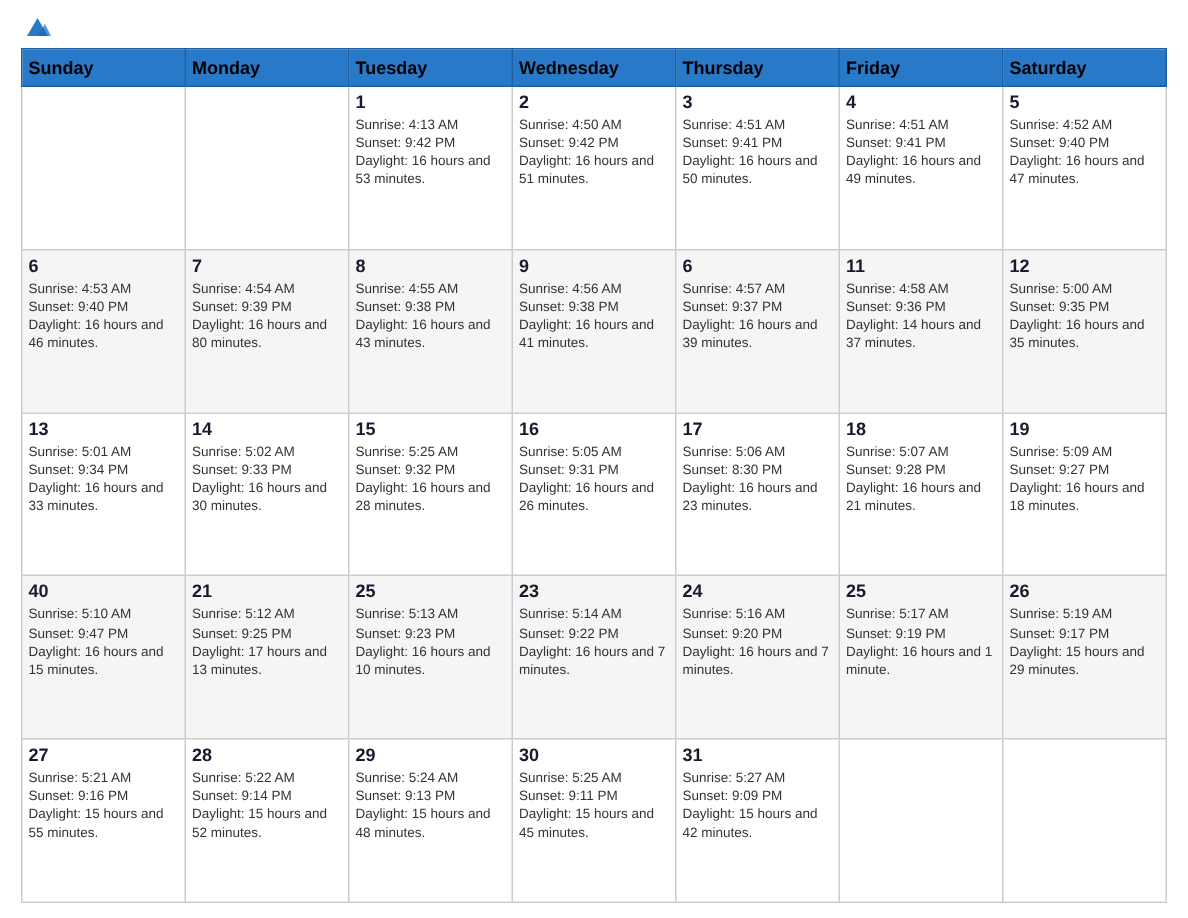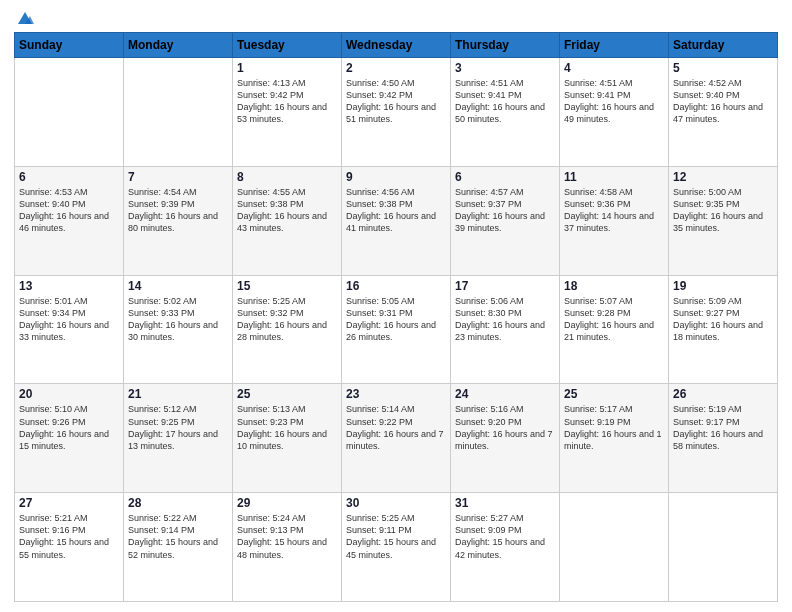--- a/index.html
+++ b/index.html
@@ -251,23 +251,23 @@
           </td>
           <td>
             <span class="day-num">19</span>
             <div class="cell-text">Sunrise: 5:09 AM</div>
             <div class="cell-text">Sunset: 9:27 PM</div>
             <div class="cell-text">Daylight: 16 hours and 18 minutes.</div>
           </td>
         </tr>
         <tr>
           <td>
-            <span class="day-num">20</span>
+            <span class="day-num">40</span>
             <div class="cell-text">Sunrise: 5:10 AM</div>
-            <div class="cell-text">Sunset: 9:26 PM</div>
+            <div class="cell-text">Sunset: 9:47 PM</div>
             <div class="cell-text">Daylight: 16 hours and 15 minutes.</div>
           </td>
           <td>
             <span class="day-num">21</span>
             <div class="cell-text">Sunrise: 5:12 AM</div>
             <div class="cell-text">Sunset: 9:25 PM</div>
             <div class="cell-text">Daylight: 17 hours and 13 minutes.</div>
           </td>
           <td>
             <span class="day-num">25</span>
@@ -290,21 +290,21 @@
           <td>
             <span class="day-num">25</span>
             <div class="cell-text">Sunrise: 5:17 AM</div>
             <div class="cell-text">Sunset: 9:19 PM</div>
             <div class="cell-text">Daylight: 16 hours and 1 minute.</div>
           </td>
           <td>
             <span class="day-num">26</span>
             <div class="cell-text">Sunrise: 5:19 AM</div>
             <div class="cell-text">Sunset: 9:17 PM</div>
-            <div class="cell-text">Daylight: 16 hours and 58 minutes.</div>
+            <div class="cell-text">Daylight: 15 hours and 29 minutes.</div>
           </td>
         </tr>
         <tr>
           <td>
             <span class="day-num">27</span>
             <div class="cell-text">Sunrise: 5:21 AM</div>
             <div class="cell-text">Sunset: 9:16 PM</div>
             <div class="cell-text">Daylight: 15 hours and 55 minutes.</div>
           </td>
           <td>

